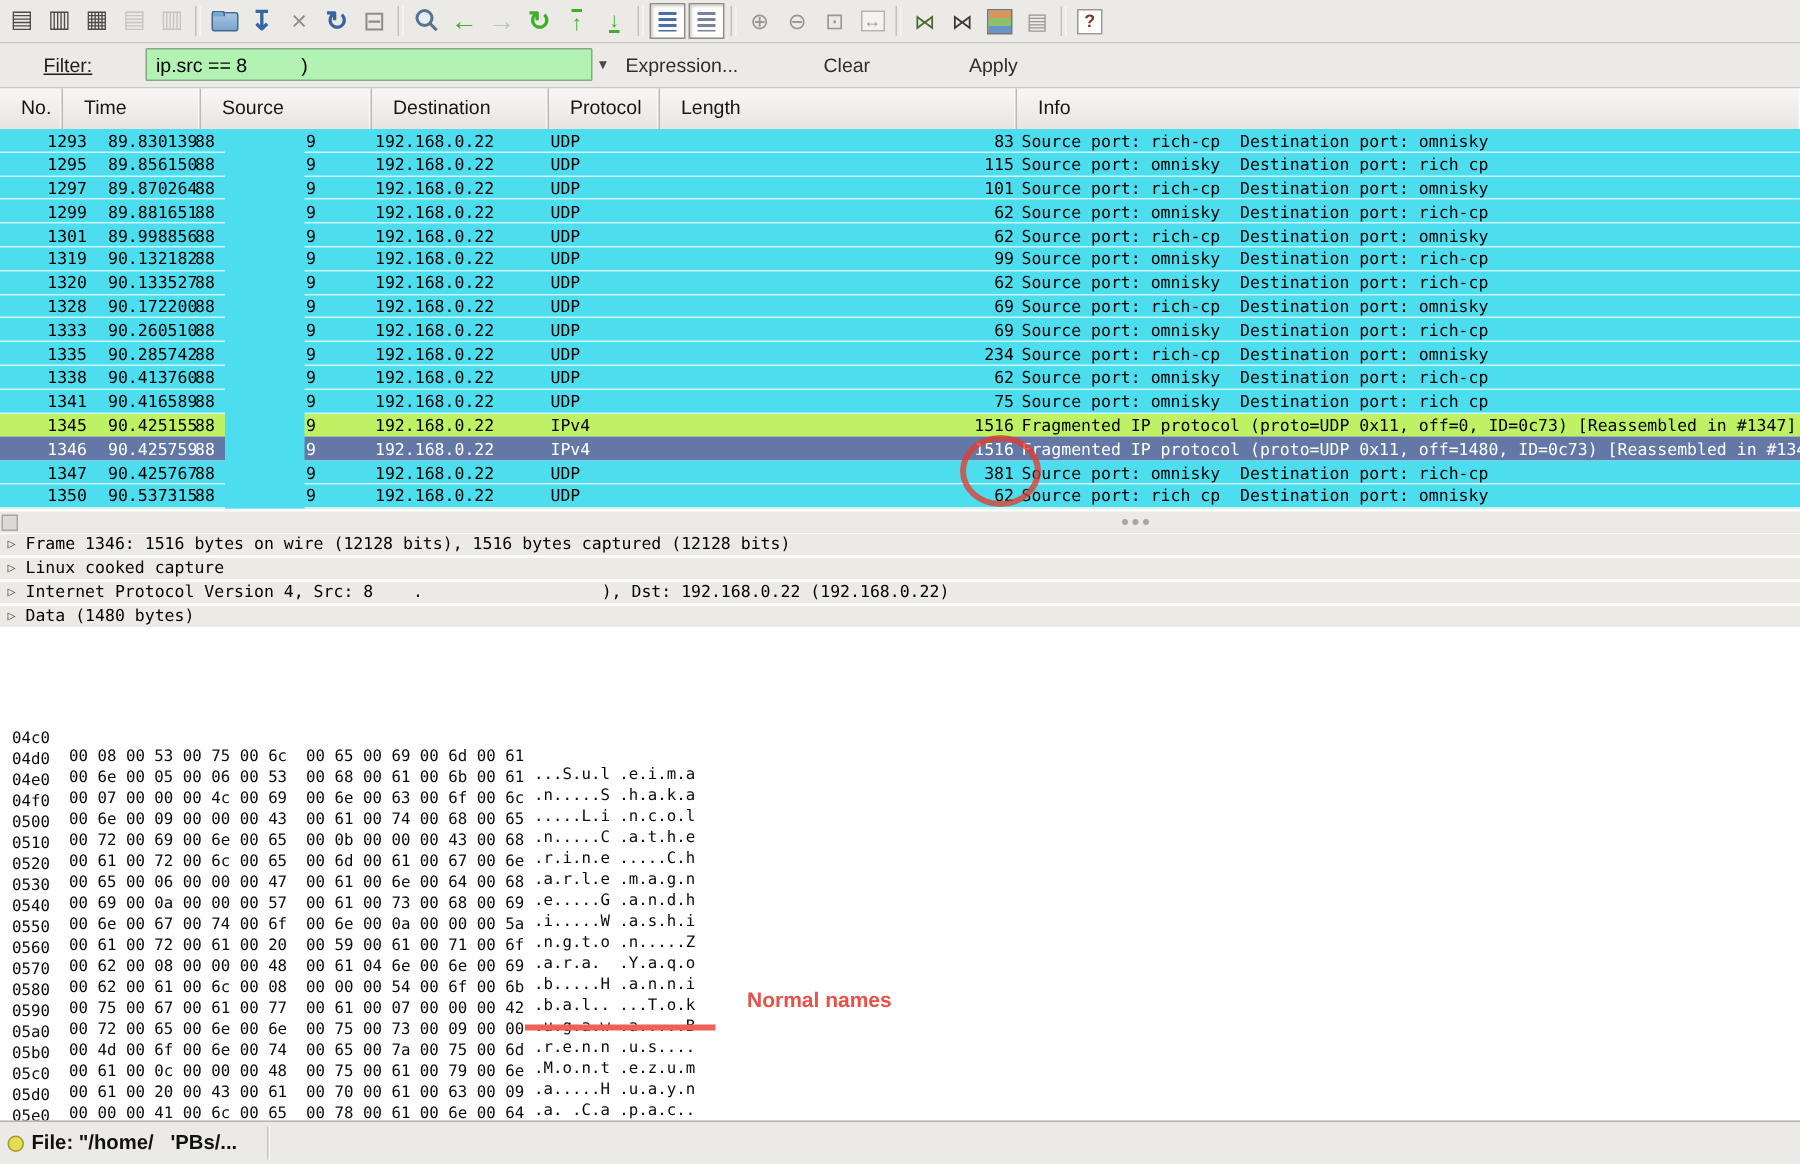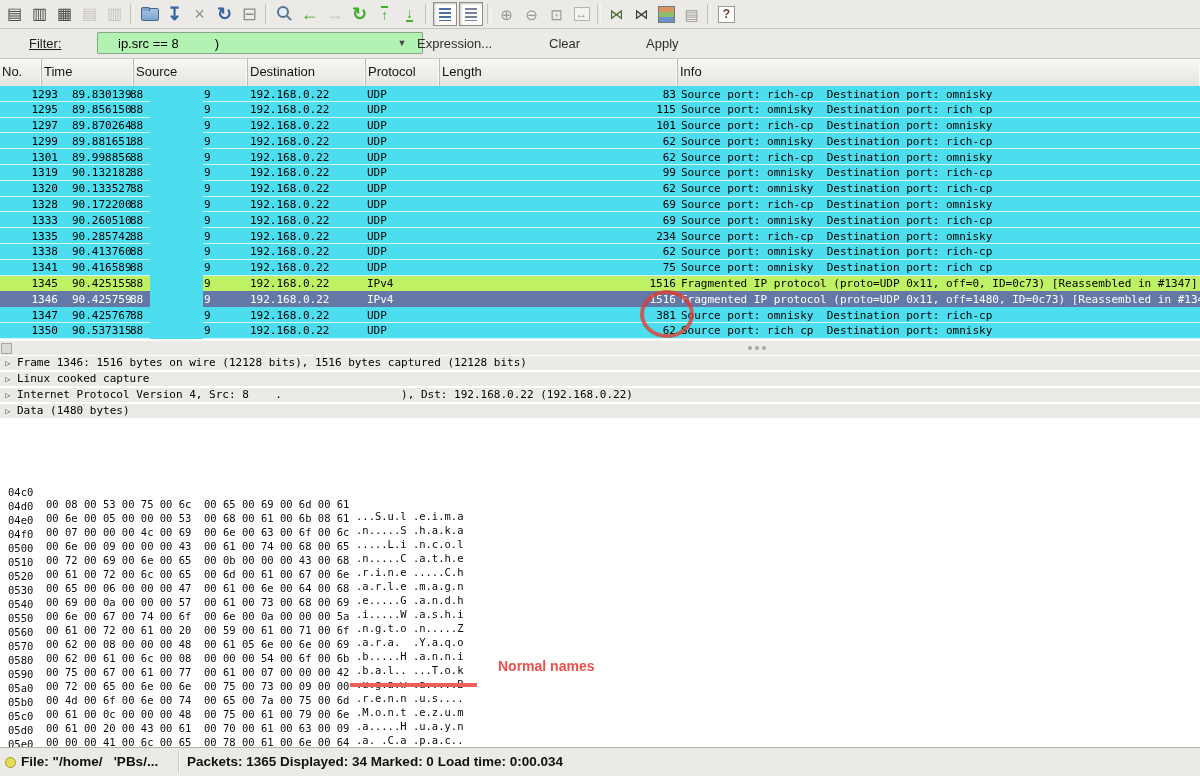--- a/index.html
+++ b/index.html
@@ -43,33 +43,33 @@
     background:linear-gradient(to bottom,#d9955e 0 34%,#8cc06a 34% 67%,#6a93c9 67%);}
   .help .gl{display:inline-block;color:#7a3b2e;background:#fefefe;border:1px solid #9a9893;
     padding:0 4px;font-weight:bold;font-size:12px;line-height:15px;}
 
   
   .filterbar{position:absolute;top:29px;left:0;right:0;height:29px;background:#ebeae7;
     border-bottom:1px solid #c9c7c3;font-size:13px;color:#1c1c1c;}
   .flt-label{position:absolute;left:29px;top:7px;text-decoration:underline;}
   .flt-input{position:absolute;left:97px;top:3px;width:284px;height:20px;background:#b2f2b2;
     border:1px solid #86a886;border-radius:1px;font:13px "Liberation Sans",sans-serif;
-    padding:0 20px;white-space:pre;color:#000;}
+    padding:0 6px;white-space:pre;color:#000;}
   .flt-drop{position:absolute;left:393px;top:5px;width:18px;height:18px;text-align:center;
     font-size:9px;color:#4a4a45;line-height:18px;}
   .flt-btn{position:absolute;top:7px;color:#2e2e2a;}
   .b-expr{left:417px;}
   .b-clear{left:549px;}
   .b-apply{left:646px;}
 
   
   .colhead{position:absolute;top:59px;left:0;right:0;height:27px;display:flex;
     background:linear-gradient(#f8f7f5,#e7e5e1);border-bottom:1px solid #a19f9a;}
   .hc{flex:none;border-right:1px solid #bbb9b4;box-shadow:inset -1px 0 0 #fbfaf9;
-    padding:5px 0 0 2px;font-size:13px;color:#151515;overflow:hidden;box-sizing:border-box;}
+    padding:5px 0 0 14px;font-size:13px;color:#151515;overflow:hidden;box-sizing:border-box;}
   .c0{width:42px;}.c1{width:92px;}.c2{width:114px;}.c3{width:118px;}
   .c4{width:74px;}.c5{width:238px;}.c6{width:522px;border-right:none;}
 
   
   .plist{position:absolute;top:86px;left:0;right:0;height:254px;background:#fff;overflow:hidden;}
   .prow{position:relative;height:15.8px;font:11px "DejaVu Sans Mono",monospace;color:#000;}
   .prow span{position:absolute;top:1.5px;white-space:pre;}
   .prow.udp{background:#4cdeee;box-shadow:inset 0 -1px 0 rgba(255,255,255,.75);}
   .prow.white{background:#bef264;}
   .prow.sel{background:#6478a8;color:#fff;}
@@ -478,21 +478,21 @@
     <div class="bytes">
 
         <div class="hrow">
           <span class="h-off">04c0</span>
           <span class="h-hex">00 08 00 53 00 75 00 6c  00 65 00 69 00 6d 00 61</span>
           <span class="h-asc">...S.u.l .e.i.m.a</span>
         </div>
 
         <div class="hrow">
           <span class="h-off">04d0</span>
-          <span class="h-hex">00 6e 00 05 00 00 00 53  00 68 00 61 00 6b 08 61</span>
+          <span class="h-hex">00 6e 00 05 00 06 00 53  00 68 00 61 00 6b 00 61</span>
           <span class="h-asc">.n.....S .h.a.k.a</span>
         </div>
 
         <div class="hrow">
           <span class="h-off">04e0</span>
           <span class="h-hex">00 07 00 00 00 4c 00 69  00 6e 00 63 00 6f 00 6c</span>
           <span class="h-asc">.....L.i .n.c.o.l</span>
         </div>
 
         <div class="hrow">
@@ -532,21 +532,21 @@
         </div>
 
         <div class="hrow">
           <span class="h-off">0550</span>
           <span class="h-hex">00 61 00 72 00 61 00 20  00 59 00 61 00 71 00 6f</span>
           <span class="h-asc">.a.r.a.  .Y.a.q.o</span>
         </div>
 
         <div class="hrow">
           <span class="h-off">0560</span>
-          <span class="h-hex">00 62 00 08 00 00 00 48  00 61 05 6e 00 6e 00 69</span>
+          <span class="h-hex">00 62 00 08 00 00 00 48  00 61 04 6e 00 6e 00 69</span>
           <span class="h-asc">.b.....H .a.n.n.i</span>
         </div>
 
         <div class="hrow">
           <span class="h-off">0570</span>
           <span class="h-hex">00 62 00 61 00 6c 00 08  00 00 00 54 00 6f 00 6b</span>
           <span class="h-asc">.b.a.l.. ...T.o.k</span>
         </div>
 
         <div class="hrow">
@@ -593,16 +593,15 @@
       </div>
     <div class="bytes-cover"></div>
     <div class="red-underline"></div>
     <span class="normal-names">Normal names</span>
   </div>
 
   <div class="statusbar">
     <span class="sb-dot"></span>
     <span class="sb-file">File: "/home/   'PBs/...</span>
     <span class="sb-sep"></span>
-    <span class="sb-stats">Packets: 1365 Displayed: 34 Marked: 0 Load time: 0:00.034</span>
   </div>
 
 </div>
 
 </body></html>

